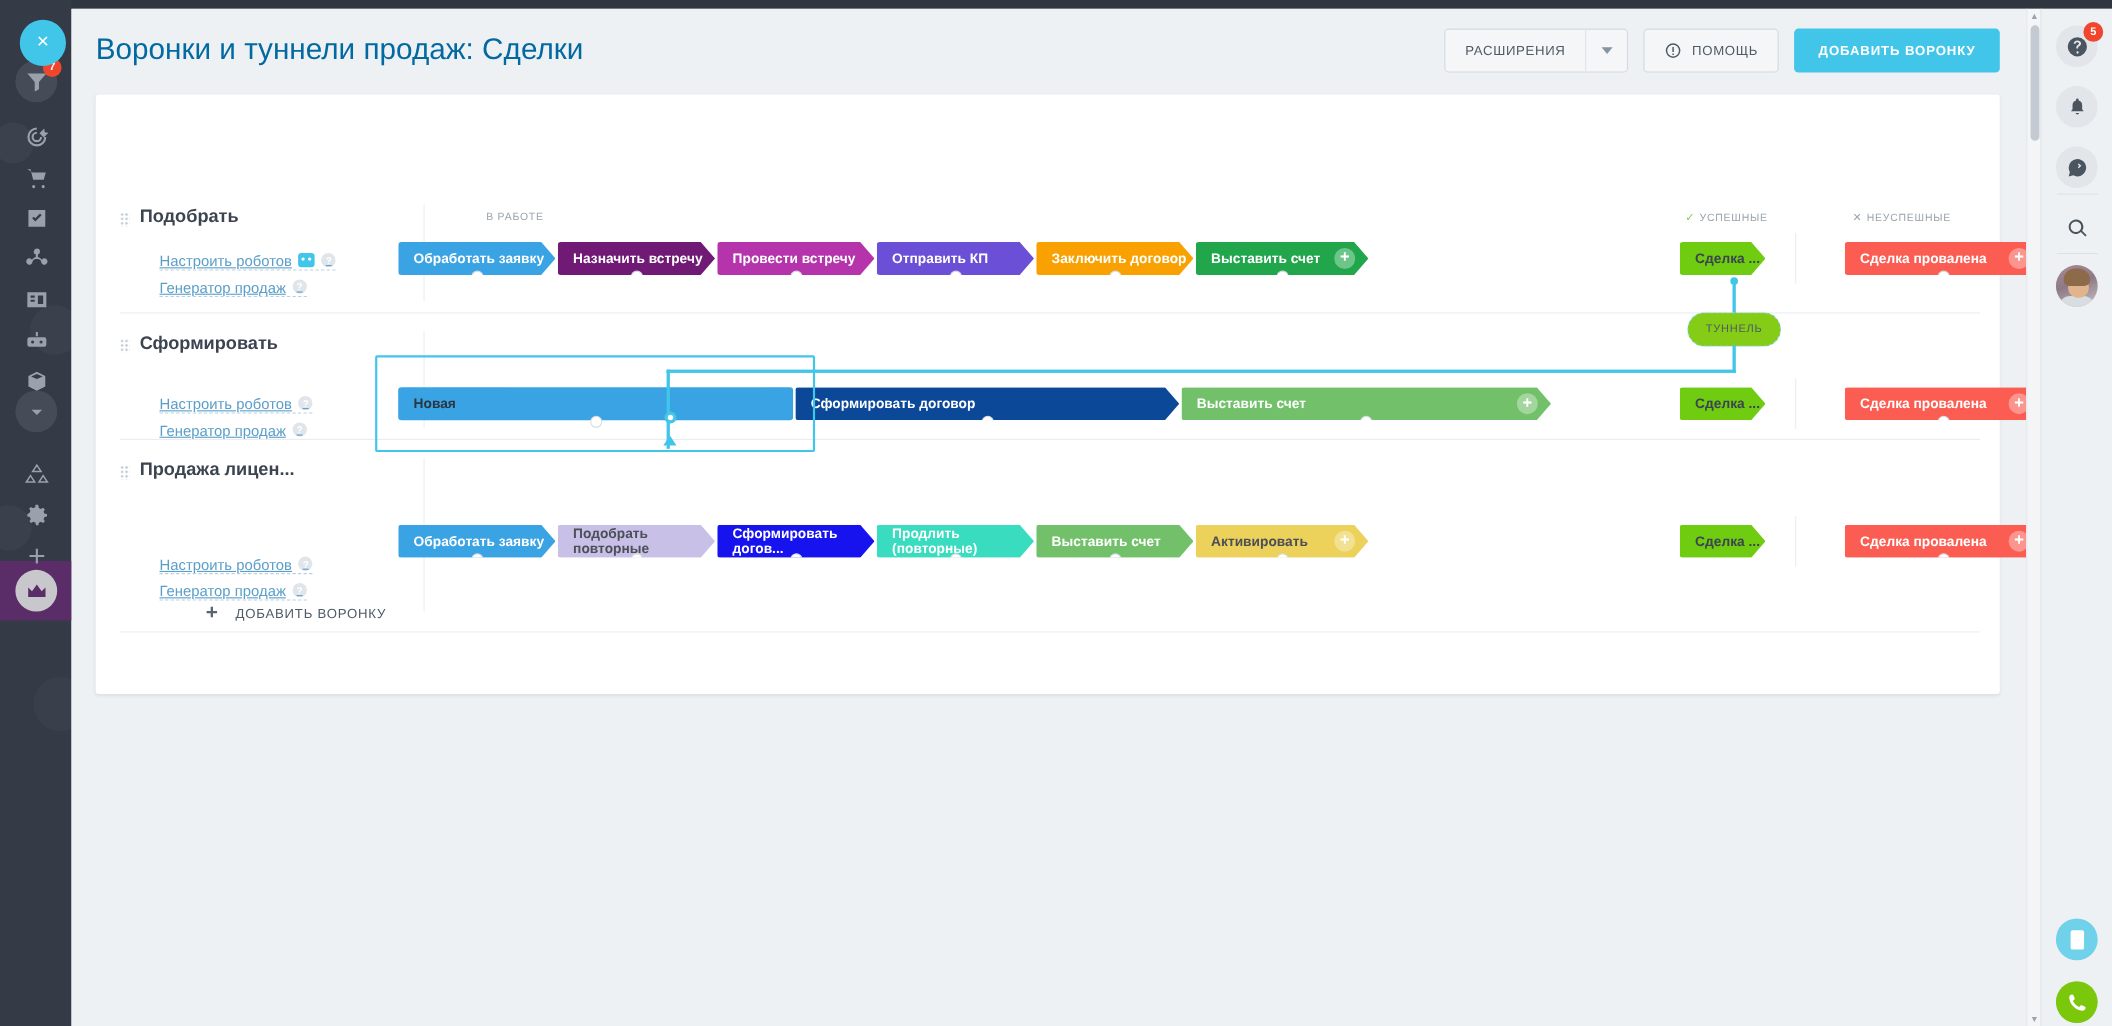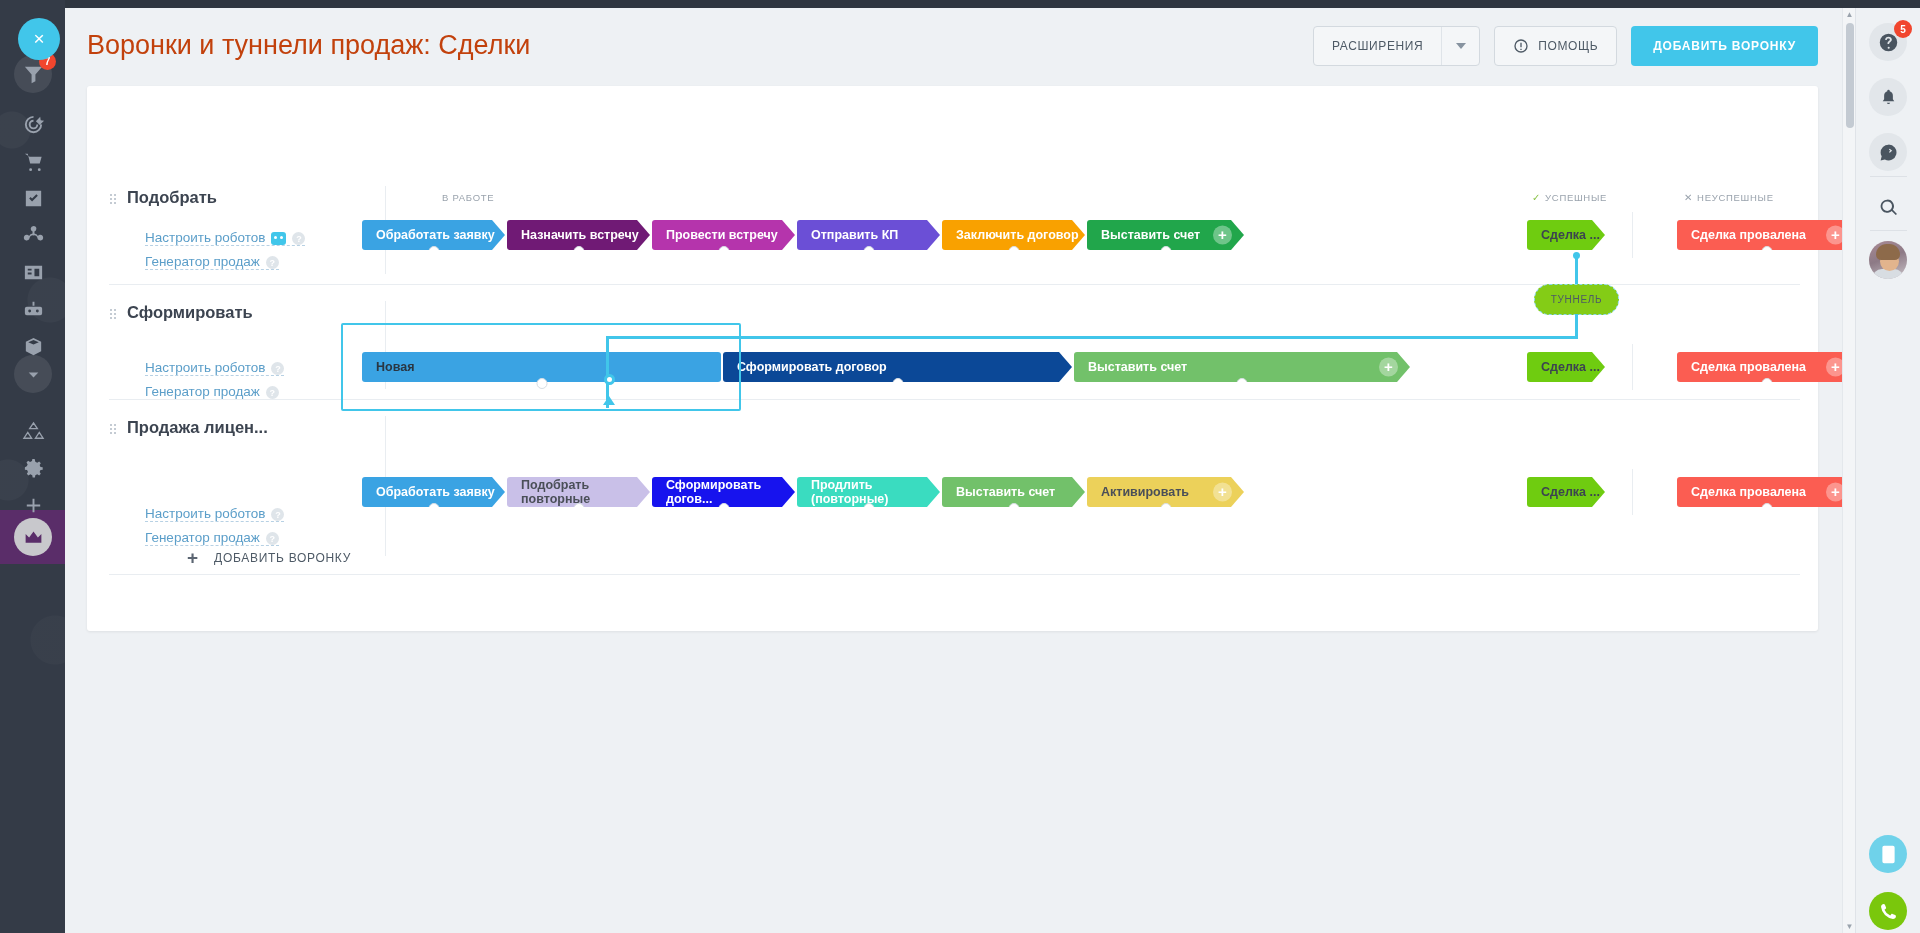--- a/index.html
+++ b/index.html
@@ -125,21 +125,21 @@
   
   .main {
     position: absolute; left: 65px; top: 8px; right: 78px; bottom: 0;
     background: #eef1f4; overflow: hidden;
   }
   .header {
     position: absolute; left: 0; top: 0; right: 0; height: 78px;
   }
   .page-title {
     position: absolute; left: 22px; top: 22px;
-    font-size: 27px; color: #c2410c; font-weight: normal;
+    font-size: 27px; color: #0369a1; font-weight: normal;
   }
   .hdr-btns { position: absolute; right: 24px; top: 18px; display: flex; gap: 14px; }
   .btn-outline {
     height: 40px; border: 1px solid #d3d9df; border-radius: 4px;
     background: #f4f6f8; display: flex; align-items: center;
     font-size: 12px; letter-spacing: .6px; color: #4e5a66; cursor: pointer;
   }
   .btn-outline .lbl { padding: 0 18px; }
   .btn-split {
     width: 38px; height: 100%; border-left: 1px solid #dfe4e9;
@@ -165,22 +165,22 @@
   .fn-grip {
     position: absolute; left: 0; top: 5px; width: 9px; height: 13px; cursor: grab;
     background-image: radial-gradient(circle, #c4cbd3 1px, transparent 1.2px);
     background-size: 4px 4px;
   }
   .fn-name {
     margin-left: 18px; font-size: 16.5px; font-weight: bold; color: #3c4450;
   }
   .fn-link {
     margin-left: 18px; margin-top: 10px; font-size: 13.5px; color: #5b9ec9;
-    border-bottom: 1px dashed #b7d1e4; display: inline-flex; align-items: flex-end;
-    gap: 6px; cursor: pointer; width: fit-content;
+    border-bottom: 1px dashed #b7d1e4; display: inline-flex; align-items: flex-start;
+    gap: 6px; cursor: pointer; width: fit-content; text-decoration: underline;
   }
   .qmark {
     width: 13px; height: 13px; border-radius: 50%; background: #dfe5ea;
     color: #fff; font-size: 9px; font-weight: bold;
     display: inline-flex; align-items: center; justify-content: center;
     border-bottom: none;
   }
   .robot-emoji {
     width: 15px; height: 13px; border-radius: 3px; background: #41c6ea; position: relative;
   }

